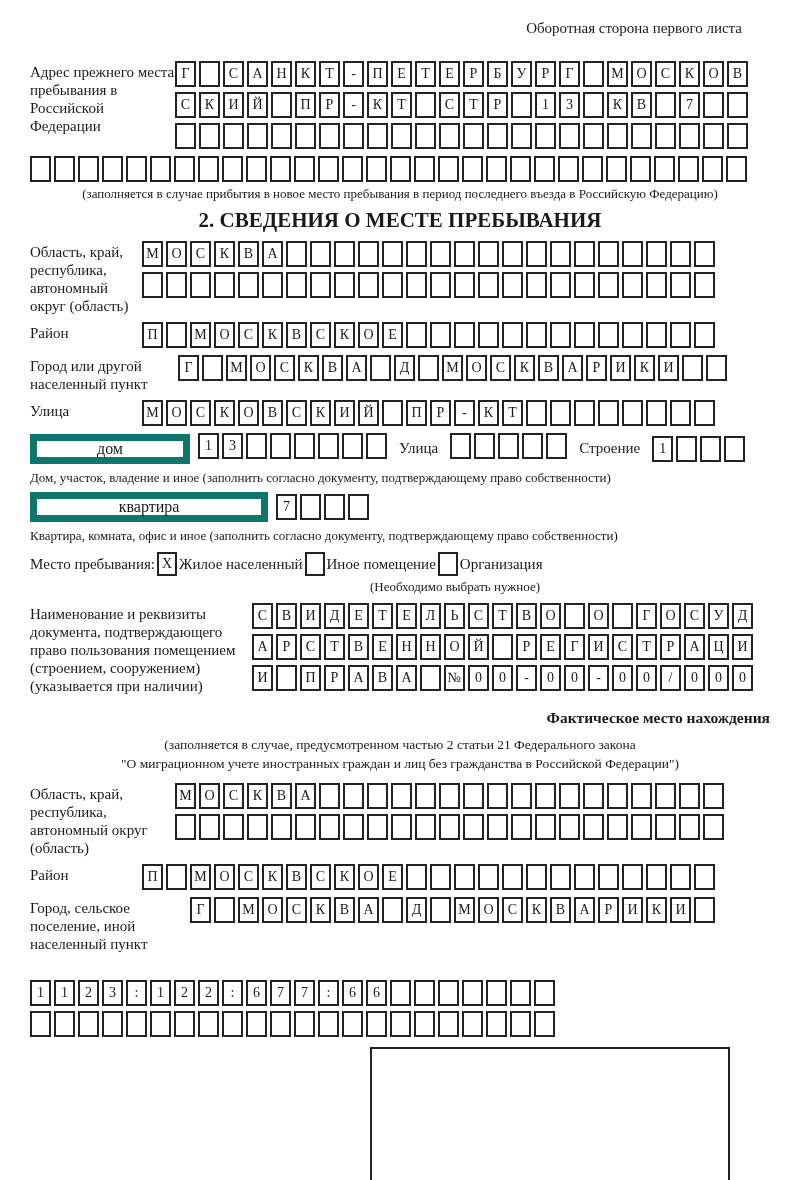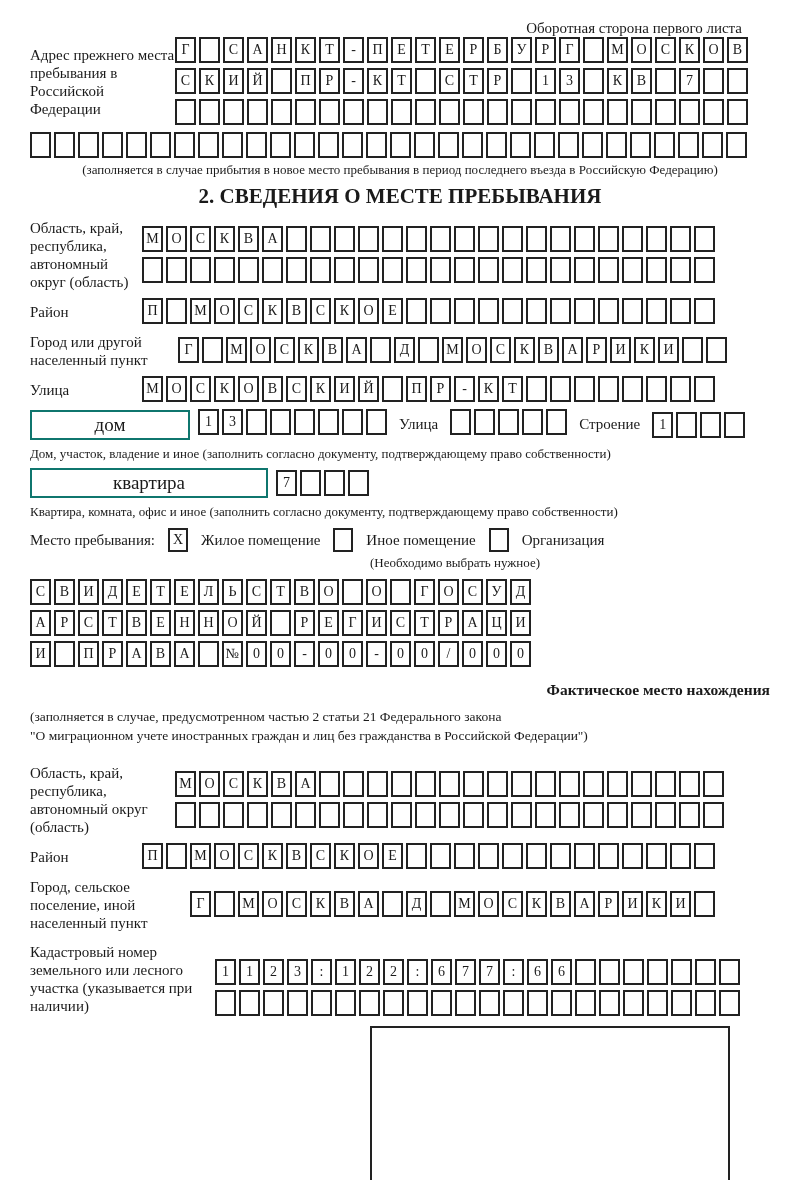--- a/index.html
+++ b/index.html
@@ -1,43 +1,43 @@
 <!DOCTYPE html>
 <html><head>
 <meta charset="utf-8">
 <style>
   html,body{margin:0;padding:0;background:#fff;}
   body{width:800px;height:1180px;color:#1a1a1a;font-family:"Liberation Serif",serif;font-size:15px;overflow:hidden;}
   .page{padding:20px 30px 0 30px;box-sizing:border-box;width:800px;height:1180px;}
-  .header{ text-align:right;padding-right:28px;font-size:15px;margin-bottom:0;}
-  .field{display:flex;align-items:center;margin-bottom:7px;}
+  .header{ text-align:right;padding-right:28px;font-size:15px;margin-bottom:24px;}
+  .field{display:flex;align-items:flex-start;margin-bottom:7px;}
   .lbl{font-size:15px;line-height:18px;flex-shrink:0;padding-top:2px;}
   .w112{flex-basis:112px;width:112px;}
   .w145{flex-basis:145px;width:145px;}
   .w148{flex-basis:148px;width:148px;}
   .w160{flex-basis:160px;width:160px;}
   .w185{flex-basis:185px;width:185px;}
   .w222{flex-basis:222px;width:222px;}
   .cellcol{display:flex;flex-direction:column;}
   .cells{display:flex;gap:3px;margin-bottom:5px;}
   .cells:last-child{margin-bottom:0;}
   .cell{width:21px;height:26px;box-sizing:border-box;border:2px solid #222;display:flex;align-items:center;justify-content:center;font-size:14px;flex-shrink:0;background:#fff;}
   .fullrow{margin:2px 0 4px 0;}
   .caption{font-size:13px;margin:2px 0 6px 0;}
   .center{text-align:center;}
   .h2{font-weight:bold;text-align:center;font-size:21px;margin:6px 0 8px 0;}
   .h3{font-weight:bold;text-align:right;font-size:15.5px;margin:14px 0 8px 0;}
   .houserow{display:flex;align-items:center;gap:8px;margin-bottom:6px;}
-  .namedbox{height:30px;box-sizing:border-box;border:2px solid #0f766e;display:flex;align-items:center;justify-content:center;font-size:19px;flex-shrink:0;}
+  .namedbox{height:30px;box-sizing:border-box;border:7px solid #0f766e;display:flex;align-items:center;justify-content:center;font-size:16px;flex-shrink:0;}
   .inline-lbl{font-size:15px;padding:0 4px;}
-  .stayrow{display:flex;align-items:center;gap:13px;margin:8px 0 3px 0;}
+  .stayrow{display:flex;align-items:center;gap:2px;margin:8px 0 3px 0;}
   .checkbox{width:20px;height:24px;box-sizing:border-box;border:2px solid #222;display:inline-flex;align-items:center;justify-content:center;font-size:14px;flex-shrink:0;}
   .choose{width:400px;margin-left:110px;text-align:right;font-size:13px;margin-top:2px;margin-bottom:8px;}
   .pt18{padding-top:20px;}
-  .notes{font-size:13.5px;line-height:19px;margin-bottom:17px;}
+  .notes{font-size:13.5px;text-align:center;line-height:19px;margin-bottom:10px;}
   .stamp-area{width:430px;margin-left:auto;margin-right:5px;margin-top:10px;}
   .stampbox{width:360px;height:173px;box-sizing:border-box;border:2px solid #222;margin:0 auto 6px auto;background:#fff;}
 </style>
 </head>
 <body>
 
 <div class="page">
 
   <div class="header">Оборотная сторона первого листа</div>
 
@@ -344,29 +344,30 @@
         <span class="cell"></span>
         <span class="cell"></span>
         <span class="cell"></span>
       </div>
   </div>
   <div class="caption">Квартира, комната, офис и иное (заполнить согласно документу, подтверждающему право собственности)</div>
 
   <div class="stayrow">
     <span>Место пребывания:</span>
     <span class="checkbox">X</span>
-    <span>Жилое помещение</span>
+    <span>Жилое населенный</span>
     <span class="checkbox"></span>
     <span>Иное помещение</span>
     <span class="checkbox"></span>
     <span>Организация</span>
   </div>
   <div class="choose">(Необходимо выбрать нужное)</div>
 
   <div class="field">
+    <div class="lbl w222">Наименование и реквизиты документа, подтверждающего право пользования помещением (строением, сооружением) (указывается при наличии)</div>
     <div class="cellcol">
       <div class="cells">
           <span class="cell">С</span>
           <span class="cell">В</span>
           <span class="cell">И</span>
           <span class="cell">Д</span>
           <span class="cell">Е</span>
           <span class="cell">Т</span>
           <span class="cell">Е</span>
           <span class="cell">Л</span>
@@ -547,21 +548,20 @@
         <span class="cell">А</span>
         <span class="cell">Р</span>
         <span class="cell">И</span>
         <span class="cell">К</span>
         <span class="cell">И</span>
         <span class="cell"></span>
       </div>
   </div>
 
   <div class="field">
-    <div class="lbl w185">Кадастровый номер земельного или лесного участка (указывается при наличии)</div>
     <div class="cellcol pt18">
       <div class="cells">
           <span class="cell">1</span>
           <span class="cell">1</span>
           <span class="cell">2</span>
           <span class="cell">3</span>
           <span class="cell">:</span>
           <span class="cell">1</span>
           <span class="cell">2</span>
           <span class="cell">2</span>

